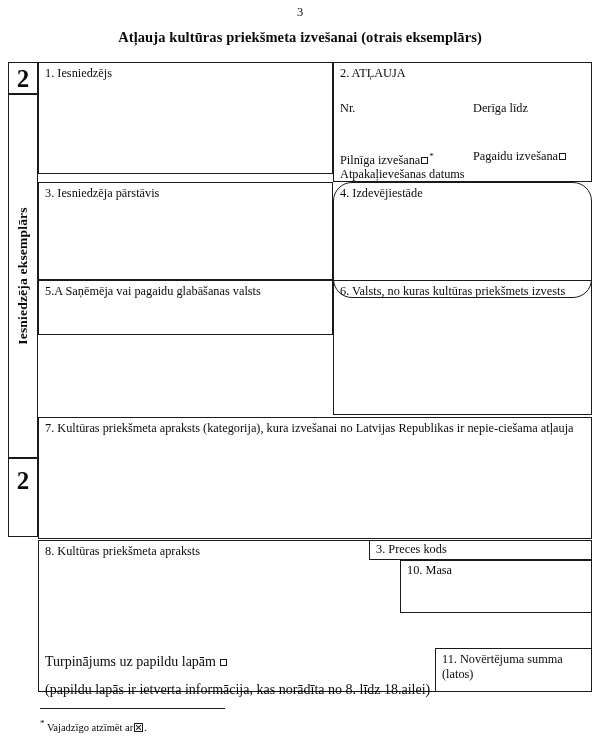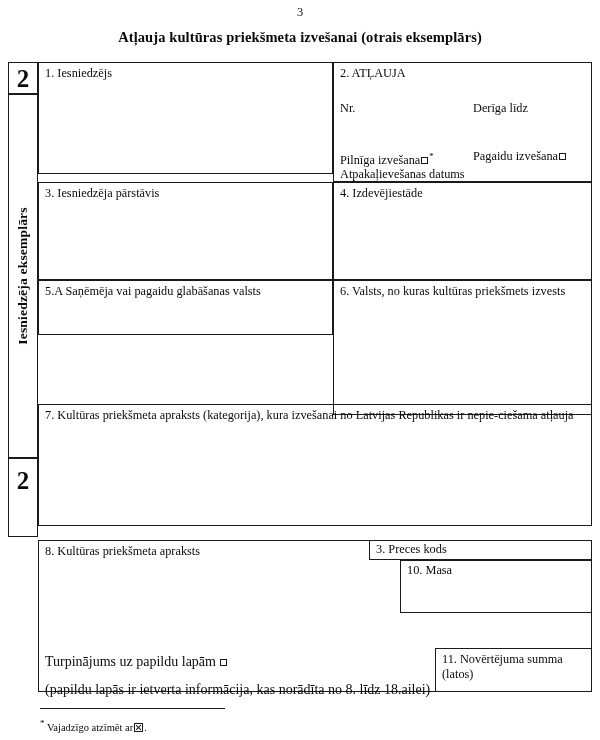--- a/index.html
+++ b/index.html
@@ -185,34 +185,34 @@
       <span>Pagaidu izvešana</span><span class="cb"></span>
     </div>
 
     <div class="cell-label" style="left:6px; top:104px;">Atpakaļievešanas datums</div>
   </div>
 
   <div class="bx" style="left:30px; top:120px; width:295px; height:98px;">
     <div class="cell-label" style="left:6px; top:3px;">3. Iesniedzēja pārstāvis</div>
   </div>
 
-  <div class="bx" style="left:325px; top:120px; width:259px; height:98px;">
+  <div class="bx" style="left:325px; top:120px; width:259px; height:116px;border-radius:19px;">
     <div class="cell-label" style="left:6px; top:3px;">4. Izdevējiestāde</div>
   </div>
 
   <div class="bx" style="left:30px; top:218px; width:295px; height:55px;">
     <div class="cell-label" style="left:6px; top:3px;">5.A Saņēmēja vai pagaidu glabāšanas valsts</div>
   </div>
 
 
   <div class="bx" style="left:325px; top:218px; width:259px; height:135px;">
     <div class="cell-label" style="left:6px; top:3px; width:245px; white-space:normal;">6. Valsts, no kuras kultūras priekšmets izvests</div>
   </div>
 
-  <div class="bx" style="left:30px; top:342px; width:554px; height:122px;">
+  <div class="bx" style="left:30px; top:355px; width:554px; height:122px;">
     <div class="cell-label" style="left:6px; top:3px; width:542px; white-space:normal;">7. Kultūras priekšmeta apraksts (kategorija), kura izvešanai no Latvijas Republikas ir nepie-ciešama atļauja</div>
   </div>
 
   <div class="bx" style="left:30px; top:478px; width:554px; height:152px;">
     <div class="cell-label" style="left:6px; top:3px;">8. Kultūras priekšmeta apraksts</div>
 
     <div class="cell-label" style="left:6px; top:100px; font-size:14px; line-height:14px;">
       <span class="inline-row"><span>Turpinājums uz papildu lapām</span> <span class="cb"></span></span>
       <span class="inline-row">(papildu lapās ir ietverta informācija, kas norādīta no 8. līdz 18.ailei)</span>
     </div>

